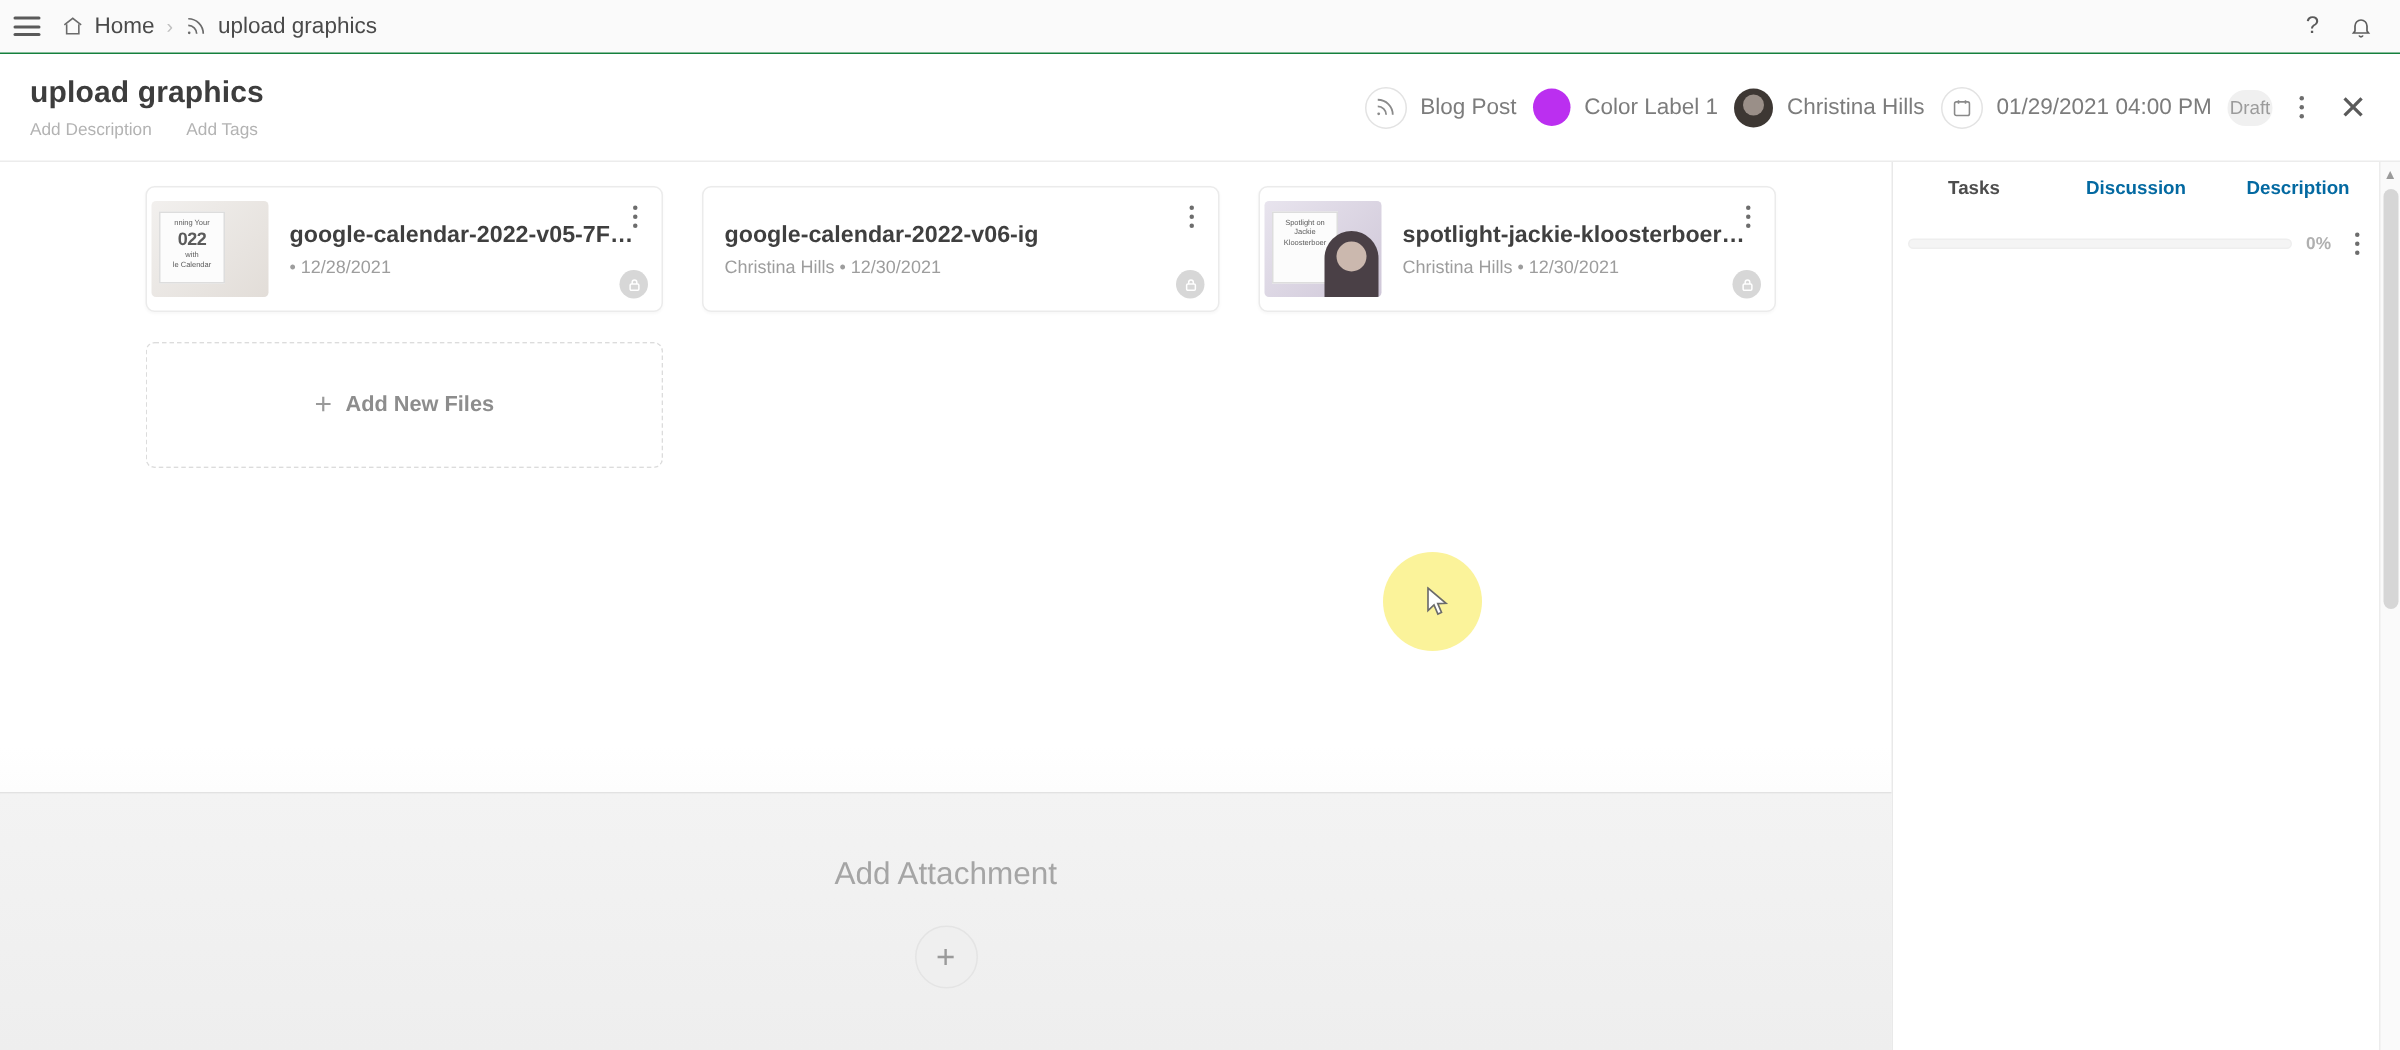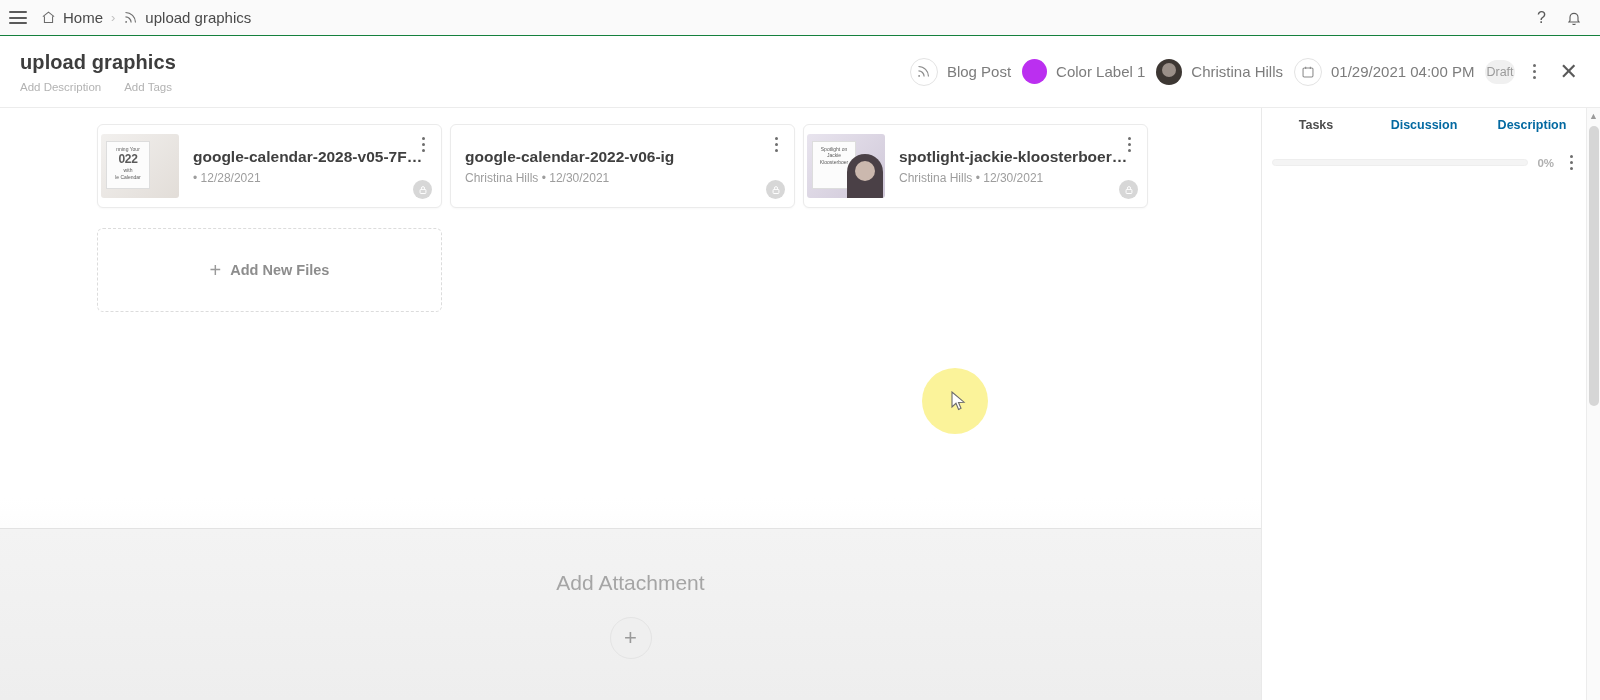--- a/index.html
+++ b/index.html
@@ -84,21 +84,21 @@
     padding: 0 14px; border-bottom: 1px solid #ededed;
   }
   .files-icon {
     width: 11px; height: 14px; background: #e2e2e2; border-radius: 1px; margin-right: 11px;
   }
   .files-label { font-size: 11px; color: #9e9e9e; letter-spacing: .7px; }
   .collapse-chev { margin-left: auto; cursor: pointer; }
 
   .cards {
     padding: 16px 0 0 97px;
-    display: flex; flex-wrap: wrap; gap: 0 8px;
+    display: flex; flex-wrap: wrap; gap: 0 26px;
   }
   .file-card {
     width: 345px; height: 84px; background: #fff;
     border: 1px solid #ebebeb; border-radius: 6px;
     display: flex; align-items: center; position: relative;
     box-shadow: 0 1px 2px rgba(0,0,0,.03);
     cursor: pointer; margin-bottom: 20px;
   }
   .thumb {
     width: 78px; height: 64px; margin-left: 3px; border-radius: 3px;
@@ -301,21 +301,21 @@
       <div class="file-card">
         <div class="thumb thumb-a">
           <div class="thumb-inner">
             <span>nning Your</span>
             <b>022</b>
             <span>with</span><br>
             <span>le Calendar</span>
           </div>
         </div>
         <div class="card-text">
-          <div class="card-title">google-calendar-2028-v05-7F…</div>
+          <div class="card-title">google-calendar-2022-v05-7F…</div>
           <div class="card-sub">• 12/28/2021</div>
         </div>
         <span class="kebab card-kebab">
             <i></i>
             <i></i>
             <i></i>
           </span>
         <span class="lock-badge">
           <svg width="10" height="10" viewBox="0 0 24 24" fill="none" stroke="#ffffff" stroke-width="2.4">
             <rect x="5" y="10.5" width="14" height="10" rx="2"></rect>

